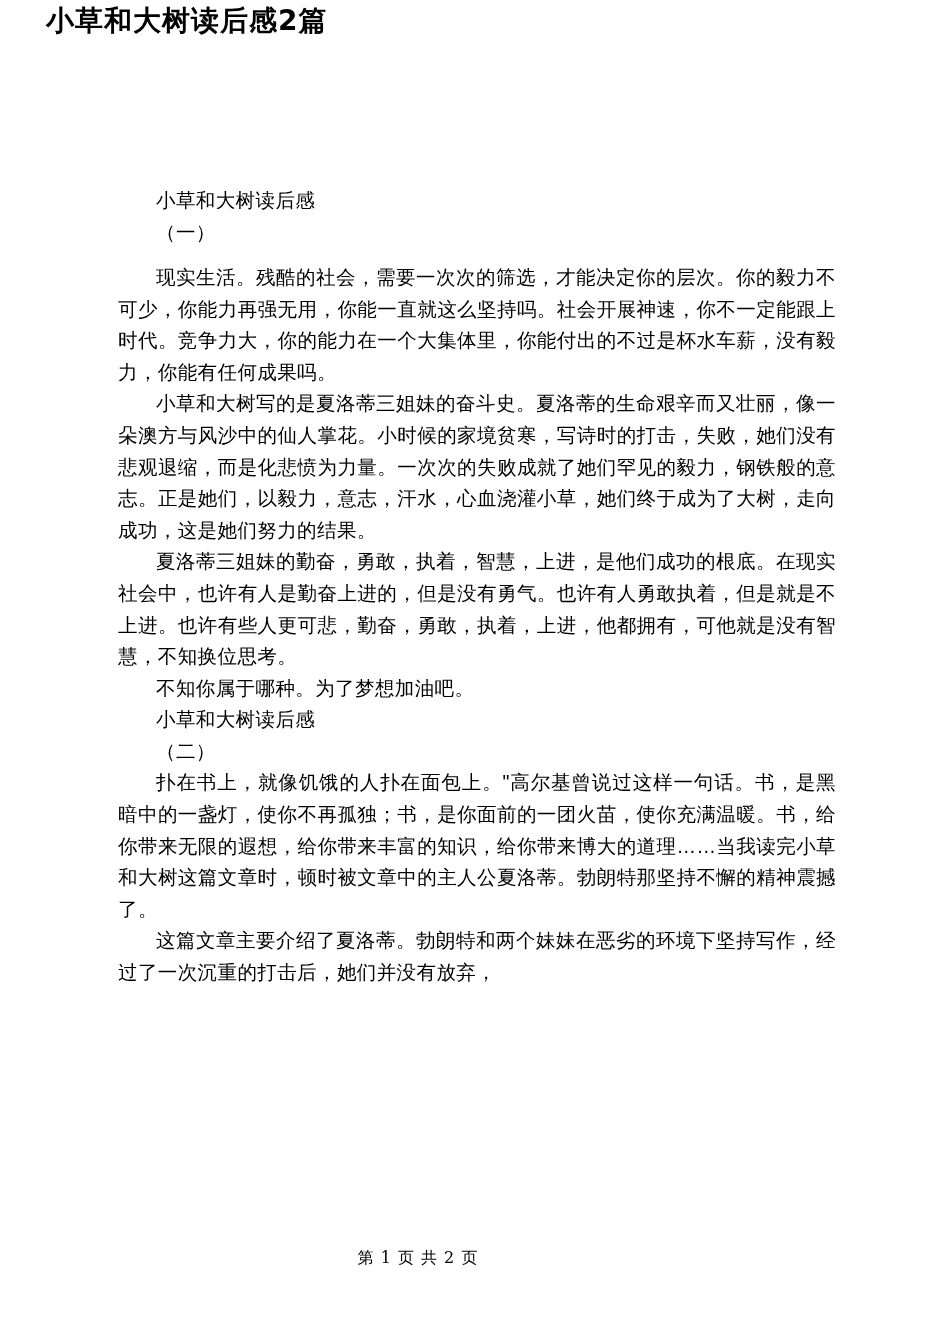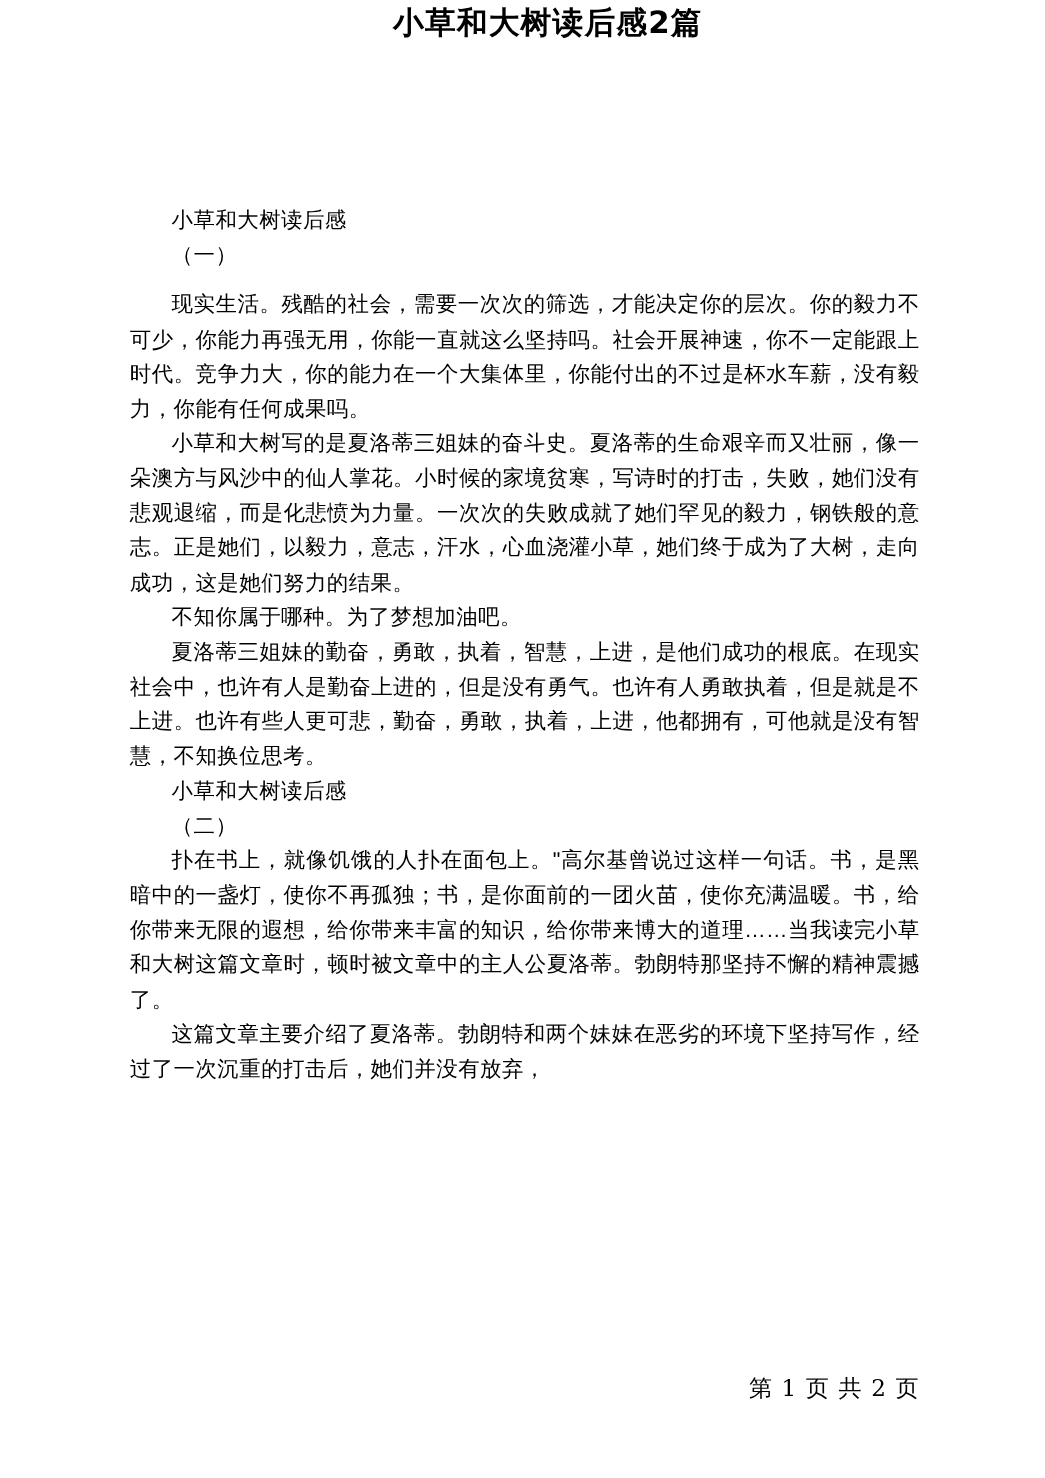--- a/index.html
+++ b/index.html
@@ -31,21 +31,21 @@
     top: 185px;
     width: 718px;
   }
   .doc-title {
     font-family: "DejaVu Sans", sans-serif;
     font-size: 28px;
     font-weight: bold;
     letter-spacing: 1px;
     line-height: 1.5;
     margin: 0 0 10px 0;
-    text-align: center;
+    text-align: left;
     padding-left: 46px;
   }
   .para {
     font-family: Liberation Sans, sans-serif;
     font-size: 19.5px;
     line-height: 1.62;
     margin: 0;
     text-align: justify;
     text-justify: inter-ideograph;
     letter-spacing: 0.4px;
@@ -54,44 +54,44 @@
     text-indent: 38px;
   }
   .gap {
     height: 14px;
   }
   .footer {
     position: absolute;
     left: 0;
     top: 1248px;
     width: 836px;
-    text-align: right;
+    text-align: center;
     font-family: "DejaVu Serif", serif;
-    font-size: 21px;
+    font-size: 16px;
     letter-spacing: 1px;
   }
 </style>
 </head>
 <body>
 
 <div class="page">
 
   <h1 class="doc-title">小草和大树读后感2篇</h1>
 
   <div class="doc-body">
 
     <p class="para indent1">小草和大树读后感</p>
     <p class="para indent1">（一）</p>
 
     <div class="gap"></div>
 
     <p class="para indent1">现实生活。残酷的社会，需要一次次的筛选，才能决定你的层次。你的毅力不可少，你能力再强无用，你能一直就这么坚持吗。社会开展神速，你不一定能跟上时代。竞争力大，你的能力在一个大集体里，你能付出的不过是杯水车薪，没有毅力，你能有任何成果吗。</p>
     <p class="para indent1">小草和大树写的是夏洛蒂三姐妹的奋斗史。夏洛蒂的生命艰辛而又壮丽，像一朵澳方与风沙中的仙人掌花。小时候的家境贫寒，写诗时的打击，失败，她们没有悲观退缩，而是化悲愤为力量。一次次的失败成就了她们罕见的毅力，钢铁般的意志。正是她们，以毅力，意志，汗水，心血浇灌小草，她们终于成为了大树，走向成功，这是她们努力的结果。</p>
+    <p class="para indent1">夏洛蒂三姐妹的勤奋，勇敢，执着，智慧，上进，是他们成功的根底。在现实社会中，也许有人是勤奋上进的，但是没有勇气。也许有人勇敢执着，但是就是不上进。也许有些人更可悲，勤奋，勇敢，执着，上进，他都拥有，可他就是没有智慧，不知换位思考。</p>
     <p class="para indent1">不知你属于哪种。为了梦想加油吧。</p>
-    <p class="para indent1">夏洛蒂三姐妹的勤奋，勇敢，执着，智慧，上进，是他们成功的根底。在现实社会中，也许有人是勤奋上进的，但是没有勇气。也许有人勇敢执着，但是就是不上进。也许有些人更可悲，勤奋，勇敢，执着，上进，他都拥有，可他就是没有智慧，不知换位思考。</p>
     <p class="para indent1">小草和大树读后感</p>
     <p class="para indent1">（二）</p>
     <p class="para indent1">扑在书上，就像饥饿的人扑在面包上。"高尔基曾说过这样一句话。书，是黑暗中的一盏灯，使你不再孤独；书，是你面前的一团火苗，使你充满温暖。书，给你带来无限的遐想，给你带来丰富的知识，给你带来博大的道理……当我读完小草和大树这篇文章时，顿时被文章中的主人公夏洛蒂。勃朗特那坚持不懈的精神震撼了。</p>
     <p class="para indent1">这篇文章主要介绍了夏洛蒂。勃朗特和两个妹妹在恶劣的环境下坚持写作，经过了一次沉重的打击后，她们并没有放弃，</p>
 
   </div>
 
   <div class="footer">第 1 页  共 2 页</div>
 
 </div>

